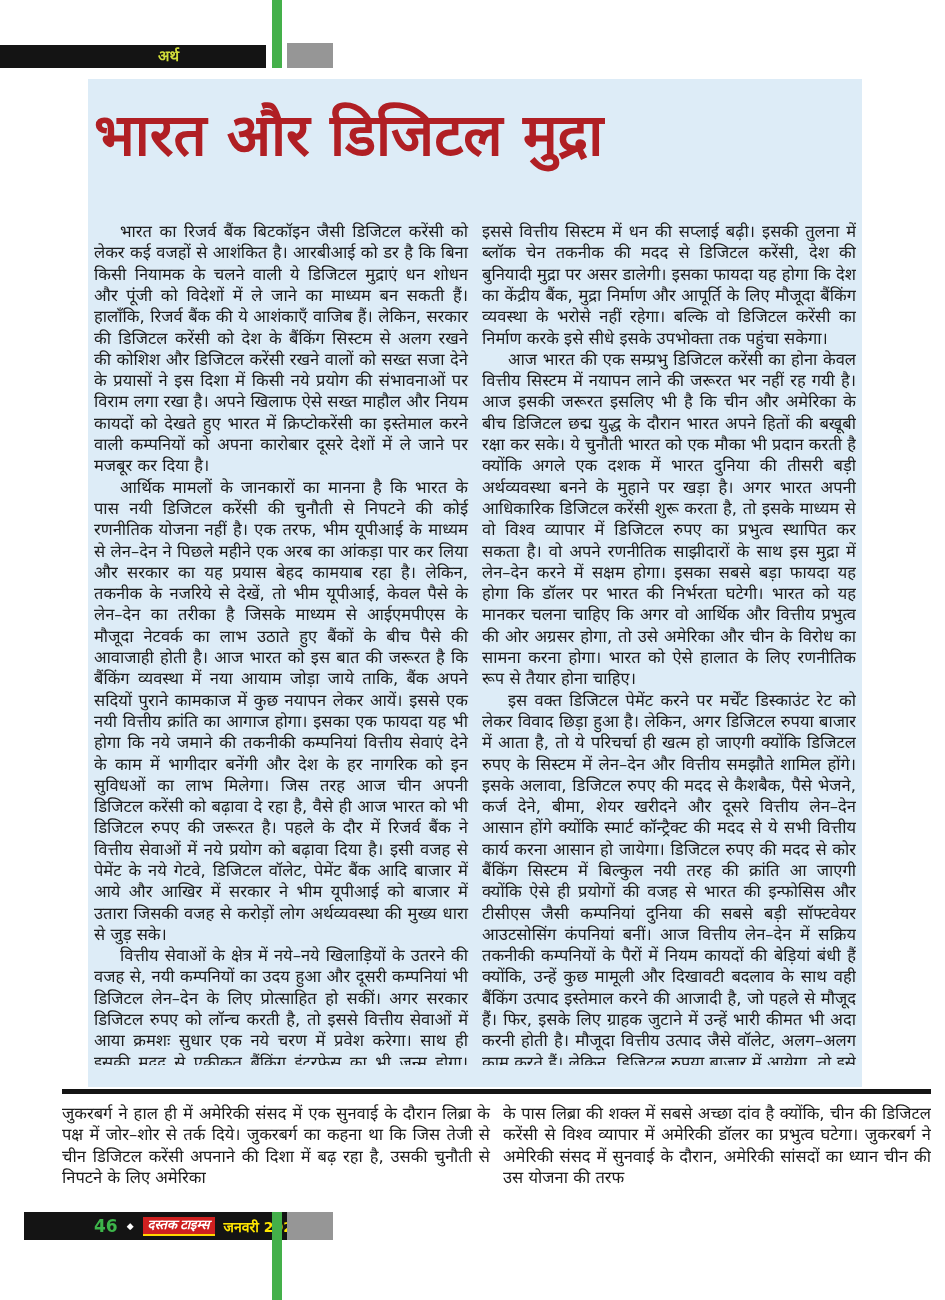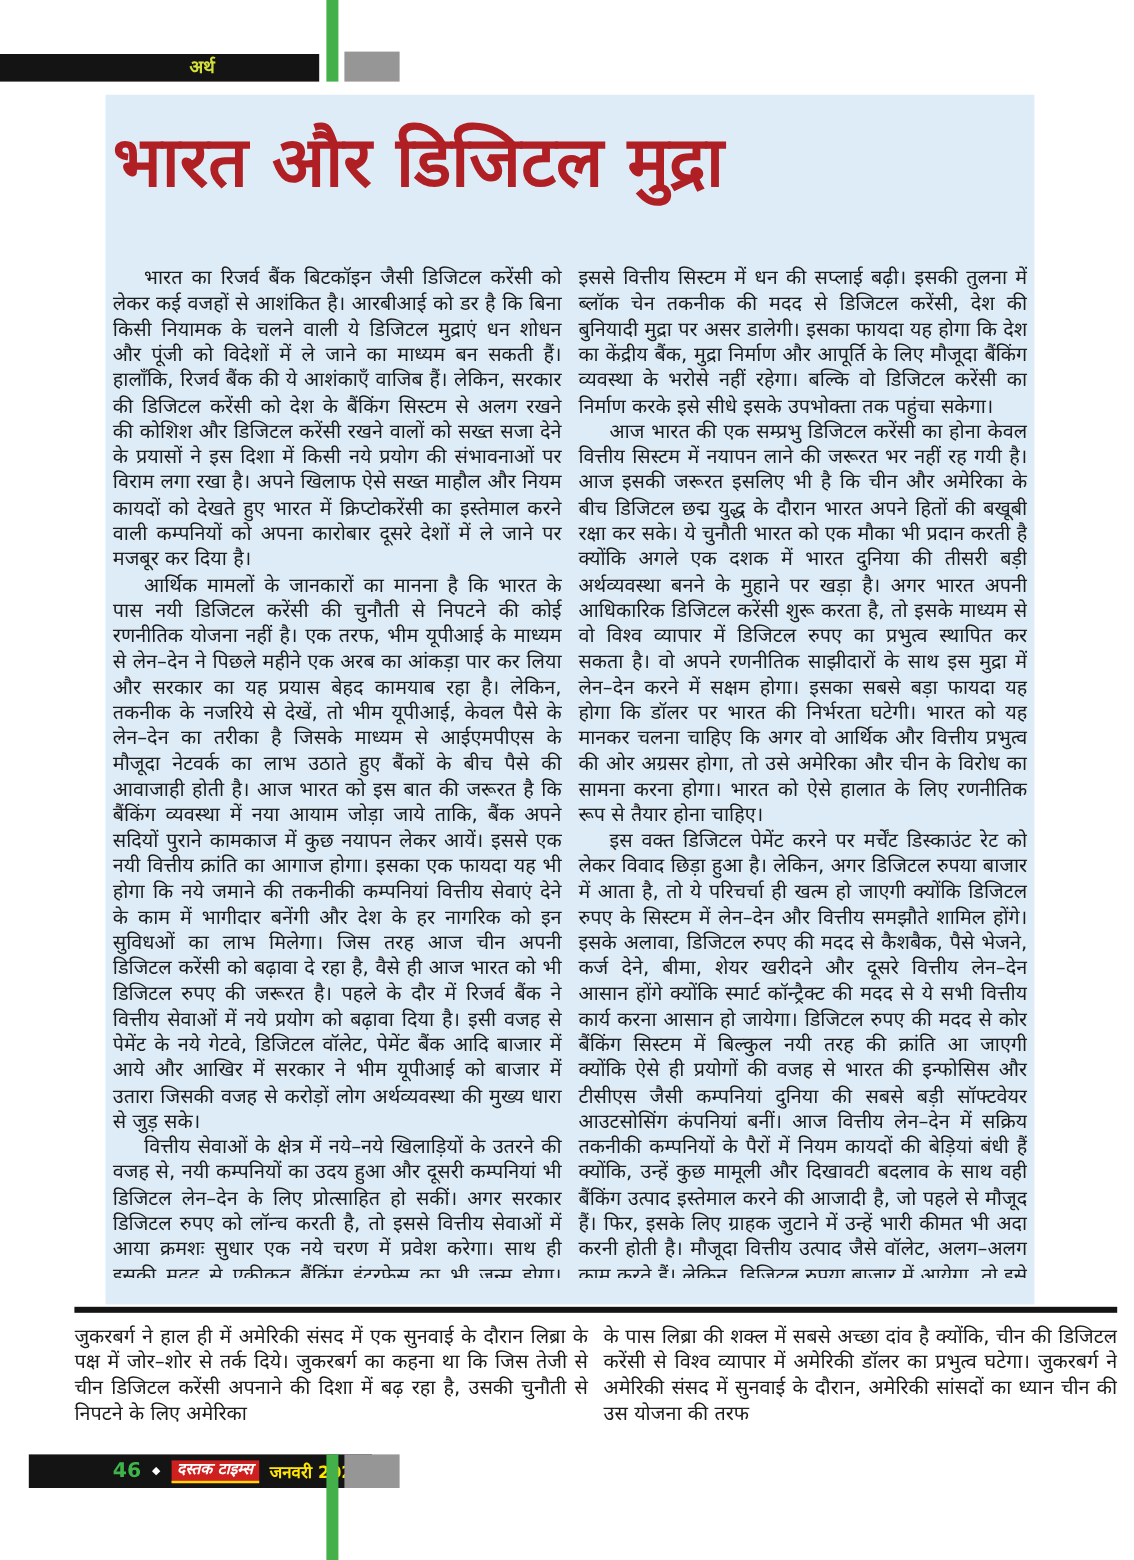--- a/index.html
+++ b/index.html
@@ -86,20 +86,21 @@
     margin-left: 24px;
   }
   .page-num { color: #3db54a; font-size: 17px; font-weight: bold; }
   .diamond { color: #ffffff; font-size: 9px; }
   .logo {
     background: #cf2020; color: #ffffff;
     font-size: 13px; font-weight: bold; font-style: italic;
     padding: 0 5px 1px 5px;
     border-bottom: 2px solid #ffd700;
     line-height: 16px;
+    font-family: Liberation Serif, serif;
   }
   .issue { color: #ffe600; font-size: 14px; font-weight: bold; }
 </style>
 </head>
 <body>
 
 <div class="page">
 
   <div class="top-bar">
     <span class="section-label">अर्थ</span>

